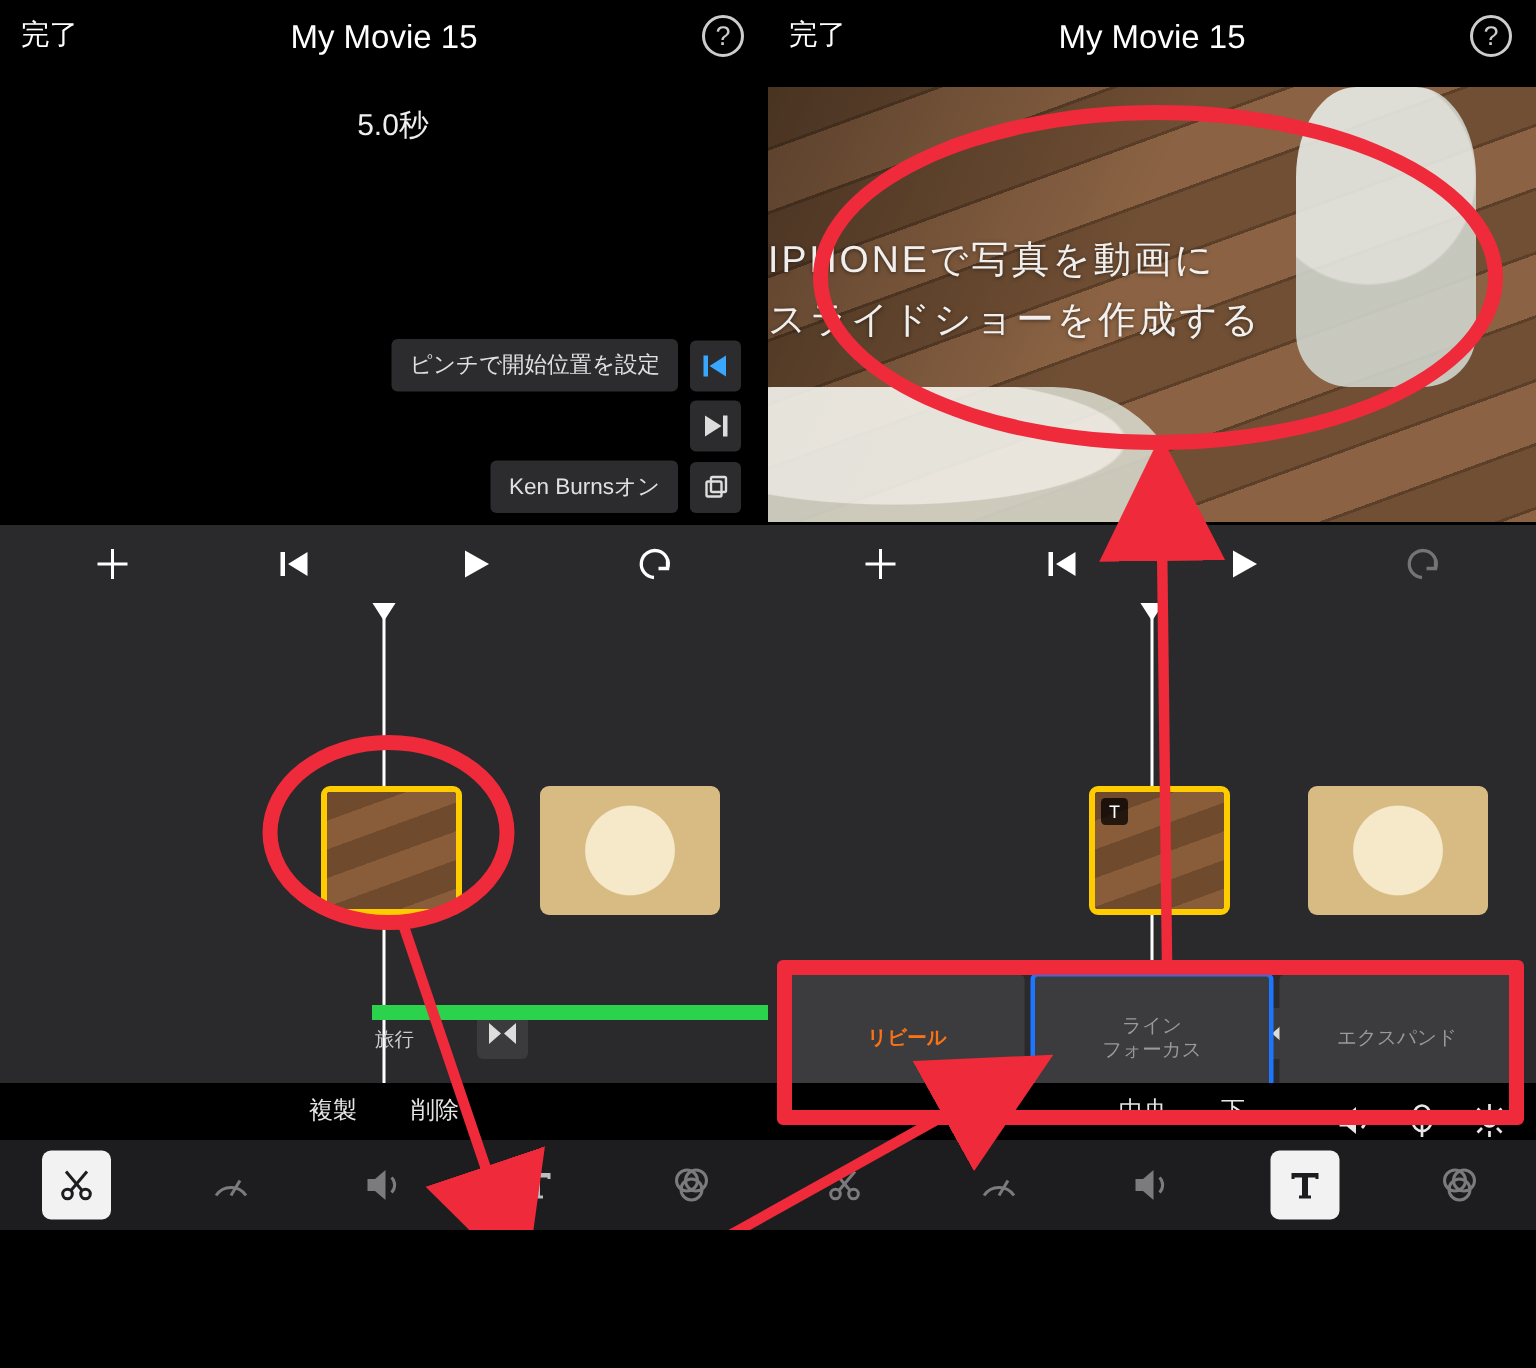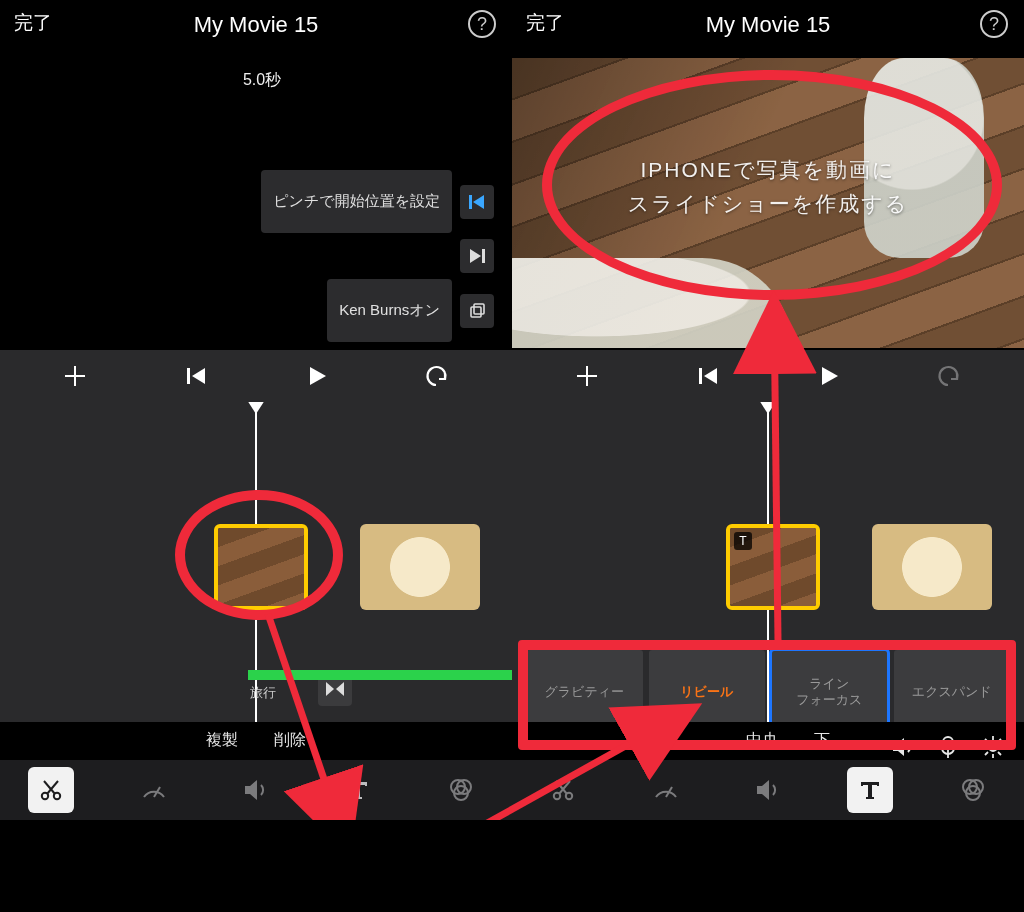--- a/index.html
+++ b/index.html
@@ -8,34 +8,34 @@
   .pane { position:absolute; top:0; width:512px; height:100%; }
   .left  { left:0; }
   .right { left:512px; }
   
   .hdr { height:50px; position:relative; display:flex; align-items:center; justify-content:center; }
   .done { position:absolute; left:14px; top:10px; font-size:19px; color:#fff; }
   .title{ font-size:22px; font-weight:500; }
   .help { position:absolute; right:16px; top:10px; width:28px; height:28px; border:2px solid #ccc; border-radius:50%; display:flex; align-items:center; justify-content:center; font-size:18px; color:#ccc; }
   
   .preview { height:300px; position:relative; }
-  .seconds { position:absolute; left:0; right:0; top:20px; text-align:center; font-size:16px; color:#eee;padding-left:12px; }
+  .seconds { position:absolute; left:0; right:0; top:20px; text-align:center; font-size:20px; color:#eee;padding-left:12px; }
   .chipcol { position:absolute; right:18px; bottom:8px; display:flex; flex-direction:column; gap:6px; align-items:flex-end; }
   .chiprow { display:flex; align-items:center; gap:8px; }
-  .chip { background:#2c2c2e; color:#e0e0e0; padding:22px 12px; border-radius:4px; font-size:15px; }
+  .chip { background:#2c2c2e; color:#e0e0e0; padding:8px 12px; border-radius:4px; font-size:15px; }
   .sqbtn { width:34px; height:34px; background:#2c2c2e; border-radius:4px; display:flex; align-items:center; justify-content:center; }
   .photo { position:absolute; left:0; top:8px; right:0; height:290px; }
   .wood  { position:absolute; inset:0; background:
            linear-gradient(115deg, rgba(0,0,0,.35) 0%, rgba(0,0,0,0) 45%),
            repeating-linear-gradient(160deg, #6f4a2c 0 38px, #5b3b22 38px 40px, #8a5d3a 40px 78px, #5b3b22 78px 80px);
            filter:saturate(.85) brightness(1.05);
          }
   .fig  { position:absolute; right:40px; top:0px; width:120px; height:200px; background:radial-gradient(circle at 40% 30%, #e8ebe6 0 45%, #cfd4cc 46% 100%); border-radius:40px 40px 36px 36px / 60px 60px 36px 36px; opacity:.9; }
   .cloth{ position:absolute; left:0; bottom:0; width:280px; height:90px; background:radial-gradient(ellipse at 30% 40%, #f4f4ee 0 55%, #d5d6c9 56% 100%); border-top-right-radius:120px; opacity:.9;}
-  .ptxt { position:absolute; left:0; right:0; top:95px; text-align:center; color:rgba(255,255,255,.92); letter-spacing:2px; font-size:21px; font-weight:300; text-shadow:0 1px 3px rgba(0,0,0,.5); line-height:1.6; }
+  .ptxt { position:absolute; left:0; right:0; top:95px; text-align:left; color:rgba(255,255,255,.92); letter-spacing:2px; font-size:25px; font-weight:300; text-shadow:0 1px 3px rgba(0,0,0,.5); line-height:1.6; }
   
   .transport { height:52px; background:#2a2a2c; display:flex; align-items:center; justify-content:space-around; padding:0 14px; }
   .playhead-row { position:relative; }
   .tbtn { width:40px; height:40px; display:flex; align-items:center; justify-content:center; color:#fff; }
   
   .tl { height:320px; background:#2a2a2c; position:relative; overflow:hidden;}
   .plhead { position:absolute; left:255px; top:0; width:2px; height:100%; background:#fff; }
   .plmark { position:absolute; left:247px; top:-2px; width:18px; height:14px; }
   .cliprow{ position:absolute; top:122px; left:0; right:0; height:86px; }
   .clip   { position:absolute; height:86px; border-radius:6px; overflow:hidden; }
@@ -259,21 +259,20 @@
               <polygon points="2,4 10,11 2,18"></polygon>
               <polygon points="20,4 12,11 20,18"></polygon>
             </svg>
         </div>
         <div class="clip" style="left:360px;width:120px">
             <div class="clipimg2"></div>
           </div>
       </div>
 
       <div class="picker">
-        <div class="popt">グラビティー</div>
         <div class="popt active">リビール</div>
         <div class="popt sel" style="white-space:pre-line">ライン
 フォーカス</div>
         <div class="popt">エクスパンド</div>
       </div>
     </div>
 
     <div class="actrow actrowR">
       <span>中央</span>
       <span>下</span>

